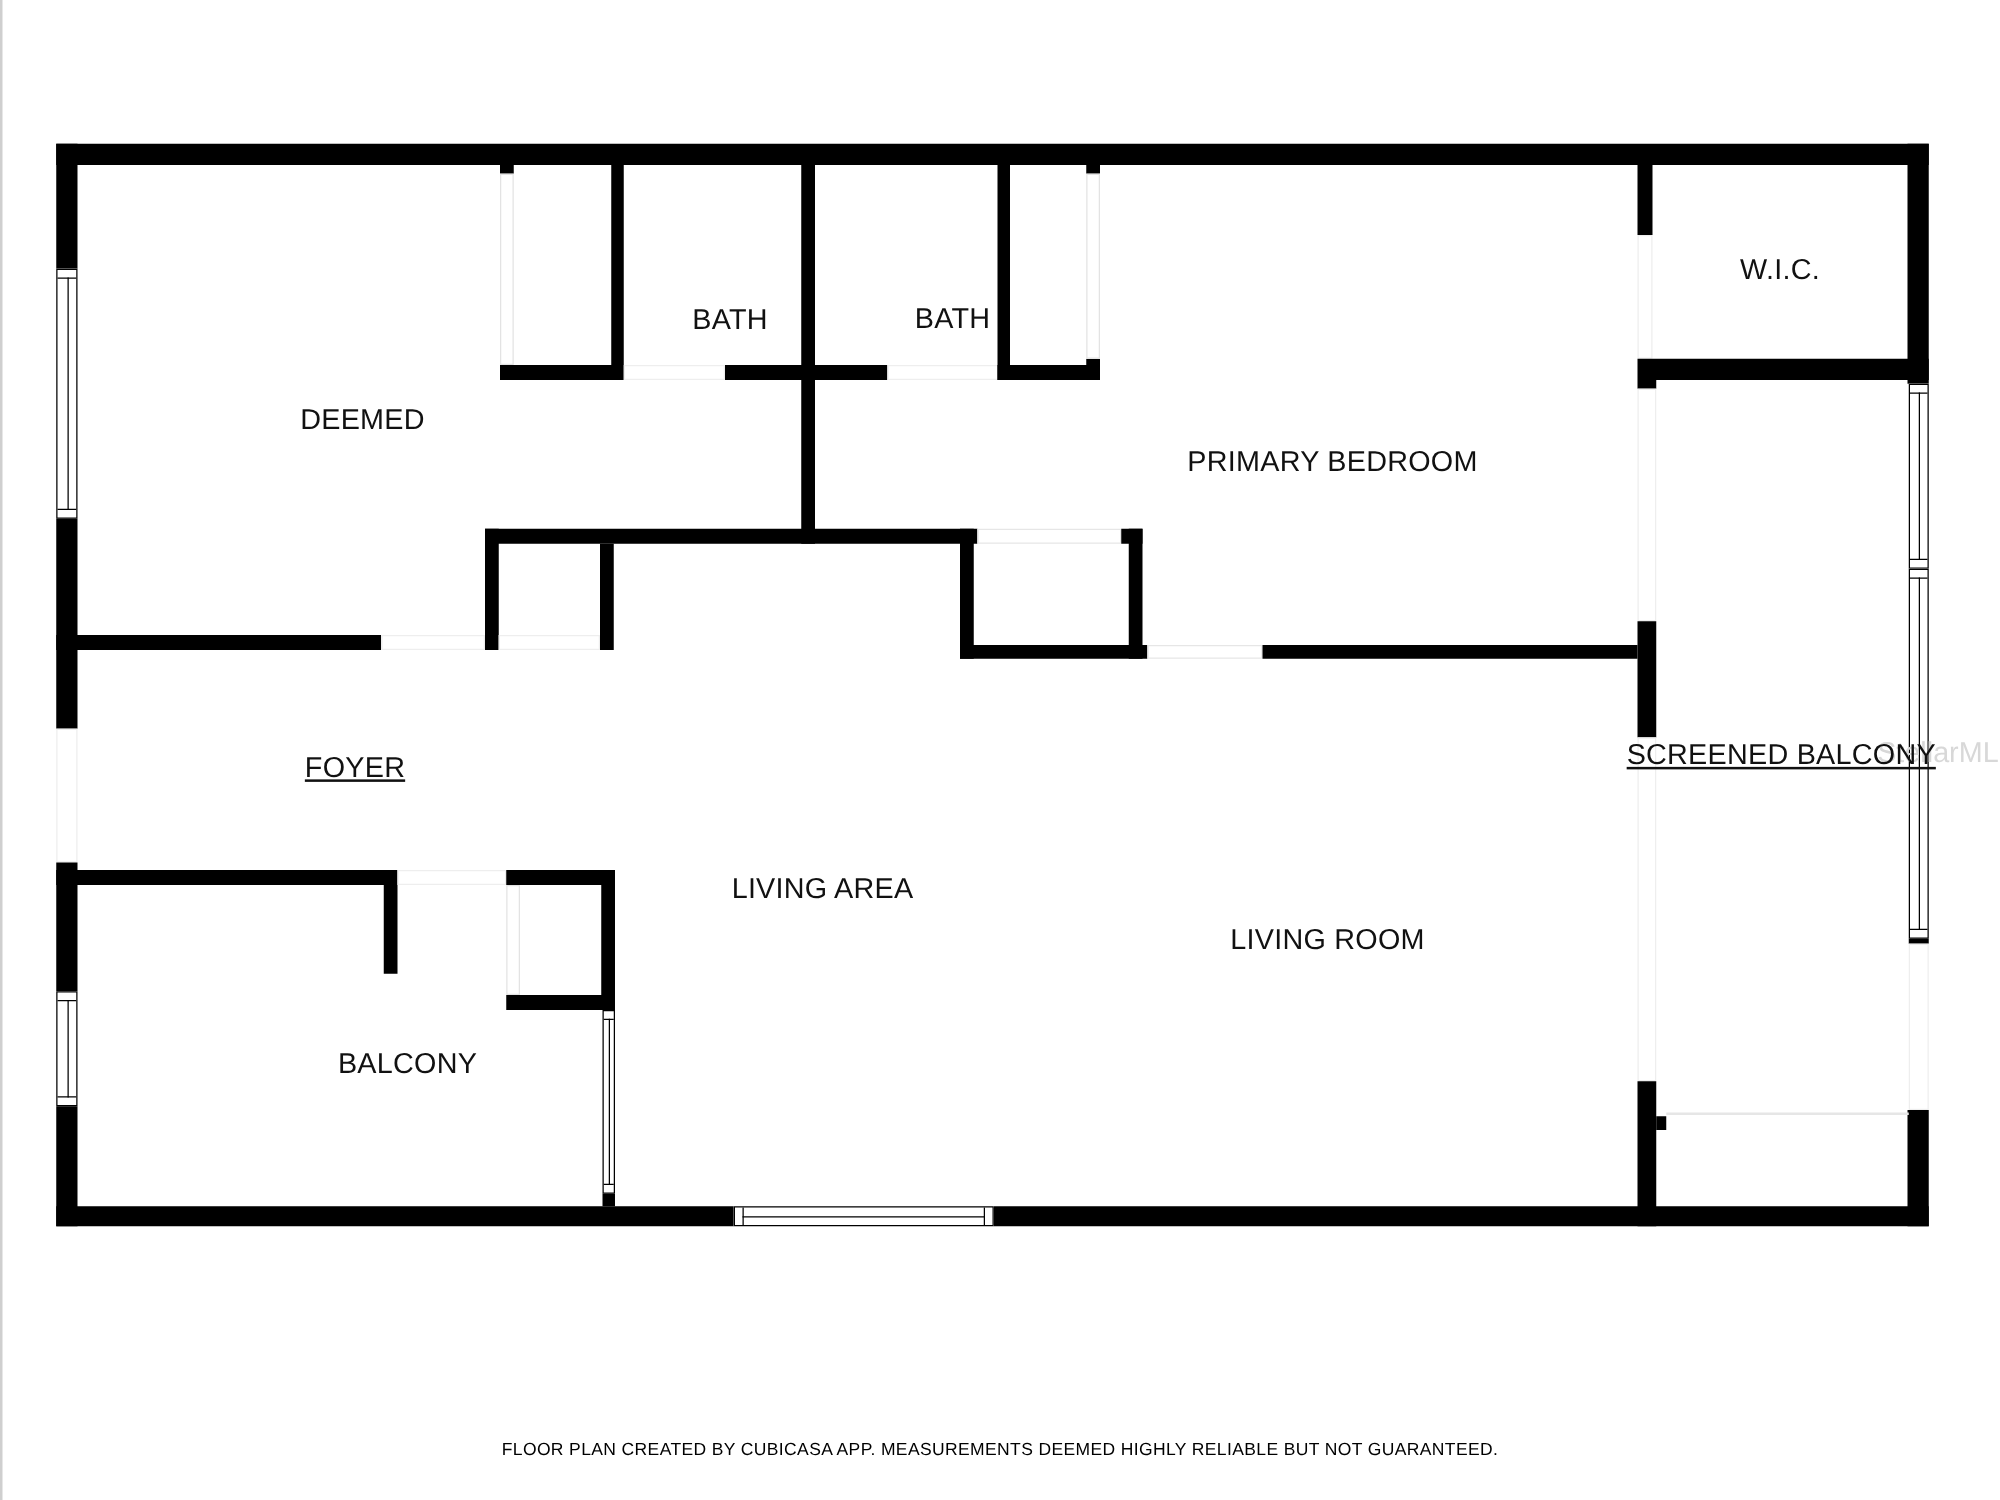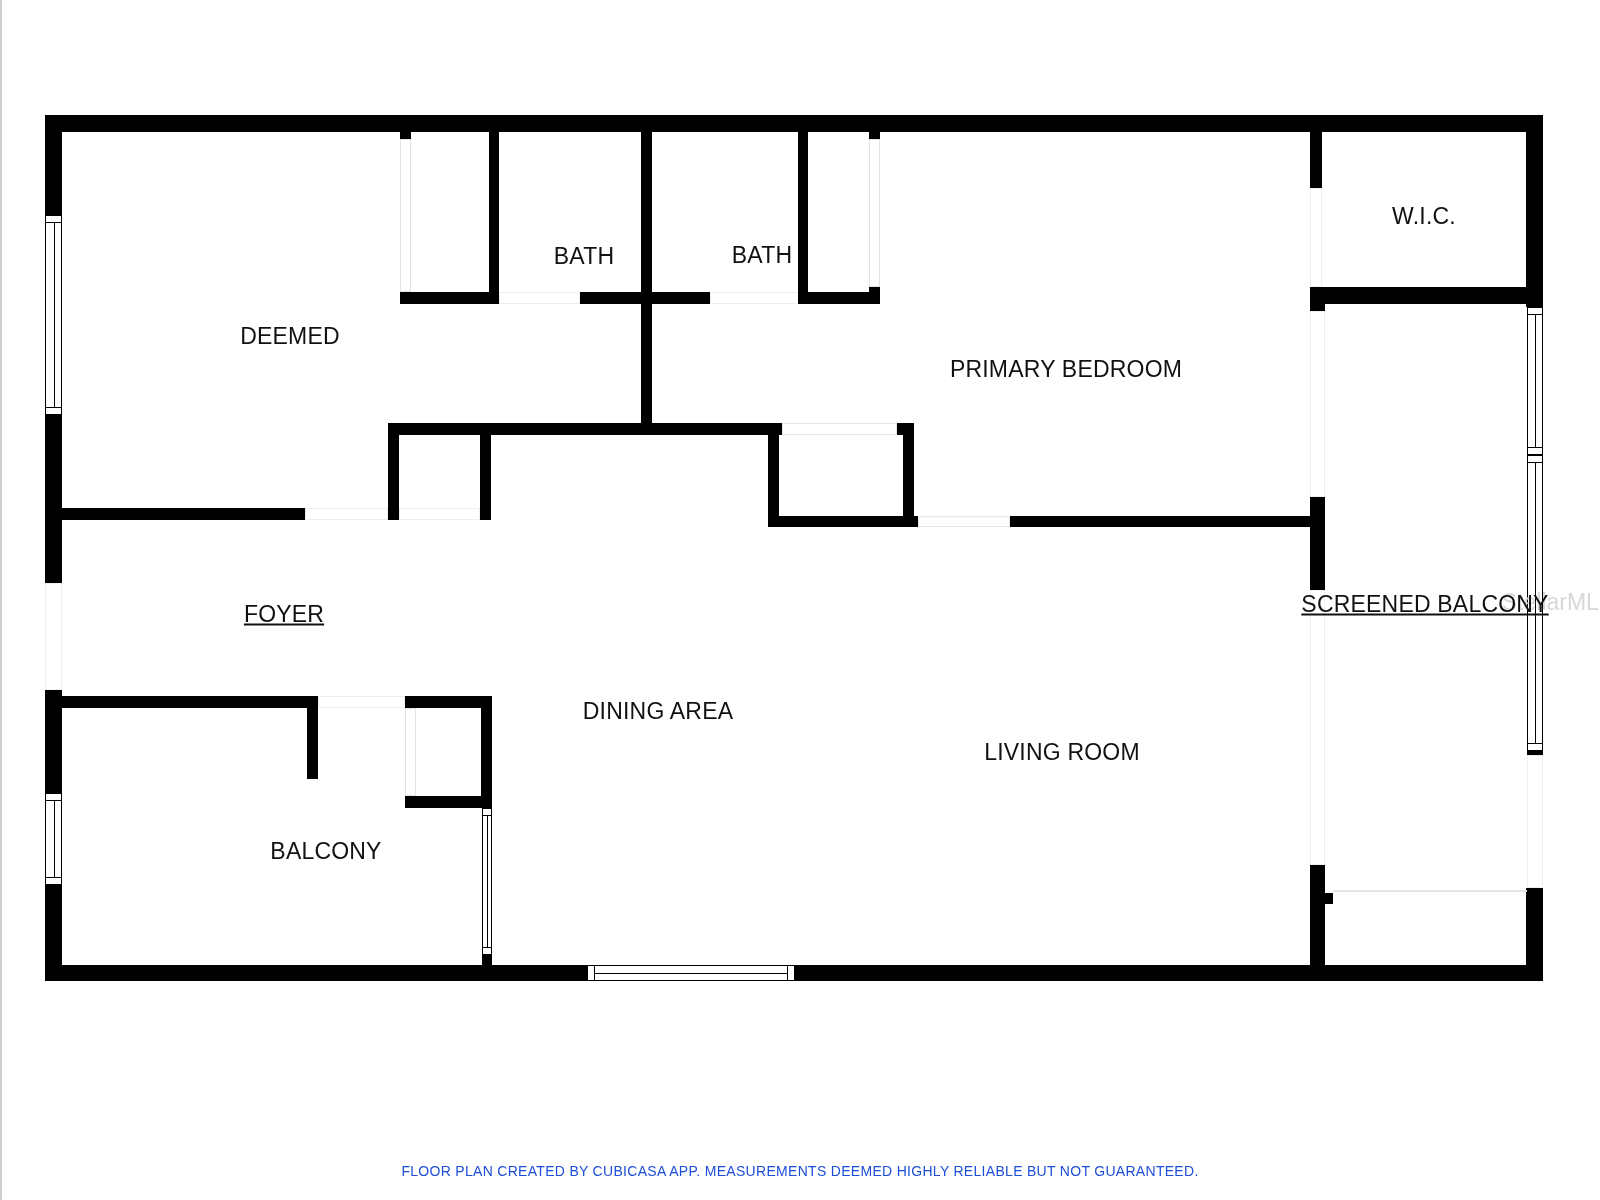--- a/index.html
+++ b/index.html
@@ -13,21 +13,21 @@
   .win-v::before { content: ""; position: absolute; left: 50%; top: 6px; bottom: 6px; width: 0; border-left: 1px solid #000; }
   .win-v::after { content: ""; position: absolute; left: 0; right: 0; top: 6px; bottom: 6px; border-top: 1px solid #000; border-bottom: 1px solid #000; }
   .win-h { position: absolute; background: #fff; border: 1px solid #000; box-sizing: border-box; }
   .win-h::before { content: ""; position: absolute; top: 50%; left: 6px; right: 6px; height: 0; border-top: 1px solid #000; }
   .win-h::after { content: ""; position: absolute; top: 0; bottom: 0; left: 6px; right: 6px; border-left: 1px solid #000; border-right: 1px solid #000; }
   .label { position: absolute; transform: translate(-50%, -50%); white-space: nowrap;
            font-size: 23px; color: #111; letter-spacing: 0.2px; }
   .watermark { position: absolute; transform: translate(-50%, -50%); white-space: nowrap;
            font-size: 23px; color: #d8d8d8; }
   .footer { position: absolute; left: 50%; top: 1159px; transform: translate(-50%, -50%);
-           font-size: 14px; color: #1d4ed8; white-space: nowrap; letter-spacing: 0.3px; margin-top: 12px; }
+           font-size: 14px; color: #000000; white-space: nowrap; letter-spacing: 0.3px; }
 </style>
 </head>
 <body>
 
 <div class="frame-left"></div>
 
 <div class="plan">
 
   <div class="w" style="left:45px;top:115px;width:1498px;height:17px;"></div>
   <div class="w" style="left:45px;top:965px;width:542px;height:16px;"></div>
@@ -100,21 +100,21 @@
   <div class="gap" style="left:405px;top:708px;width:11px;height:88px;"></div>
   <div class="win-v" style="left:482px;top:808px;width:10px;height:147px;"></div>
   <div class="w" style="left:482px;top:955px;width:10px;height:10px;"></div>
 
   <span class="label" style="left:290px;top:336px;">DEEMED</span>
   <span class="label" style="left:584px;top:256px;">BATH</span>
   <span class="label" style="left:762px;top:255px;">BATH</span>
   <span class="label" style="left:1066px;top:337px;margin-top:32px;">PRIMARY BEDROOM</span>
   <span class="label" style="left:1424px;top:216px;">W.I.C.</span>
   <span class="label" style="left:284px;top:614px;text-decoration:underline;">FOYER</span>
-  <span class="label" style="left:658px;top:711px;">DINING AREA</span>
+  <span class="label" style="left:658px;top:711px;">LIVING AREA</span>
   <span class="label" style="left:1062px;top:752px;">LIVING ROOM</span>
   <span class="label" style="left:326px;top:851px;">BALCONY</span>
   <span class="watermark" style="left:1558px;top:602px;">StellarMLS</span>
   <span class="label" style="left:1425px;top:604px;text-decoration:underline;">SCREENED BALCONY</span>
 
 </div>
 
 <div class="footer">FLOOR PLAN CREATED BY CUBICASA APP. MEASUREMENTS DEEMED HIGHLY RELIABLE BUT NOT GUARANTEED.</div>
 
 </body></html>

